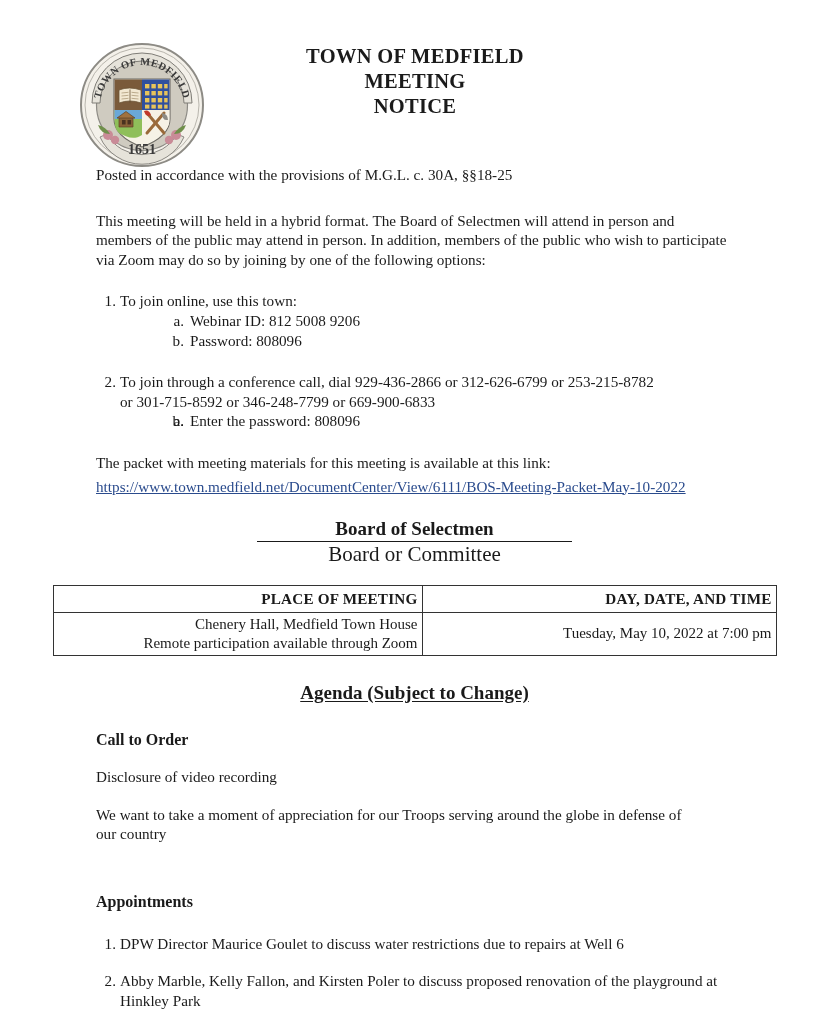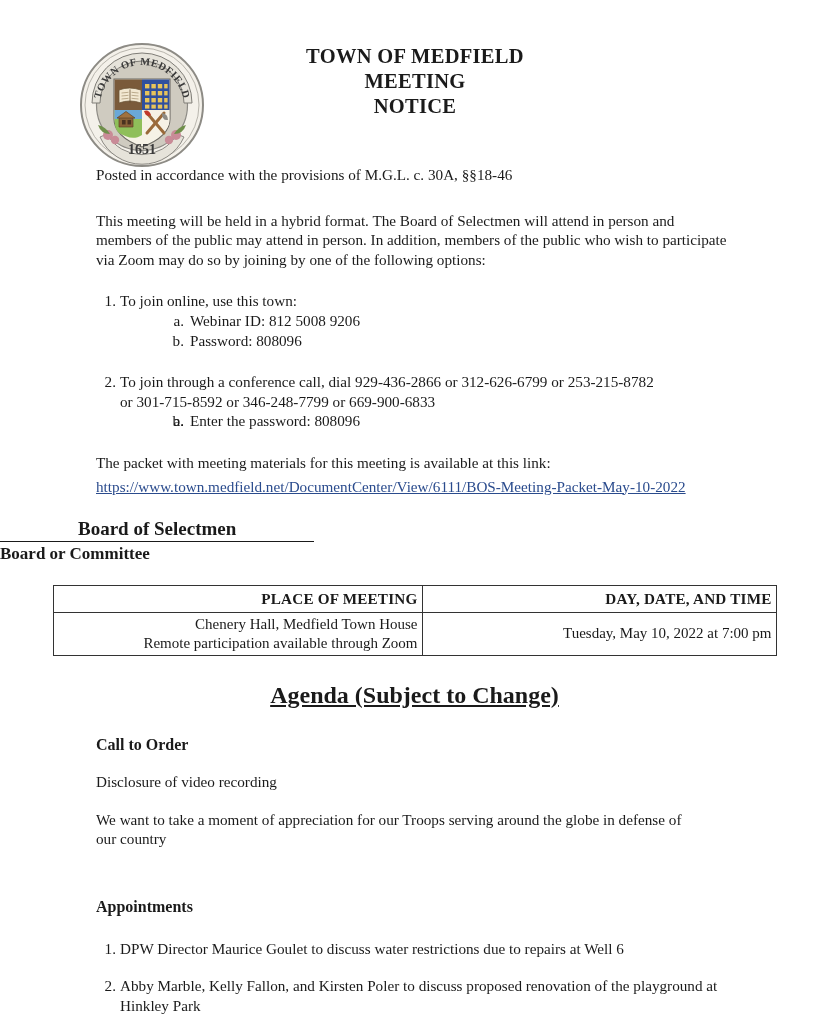--- a/index.html
+++ b/index.html
@@ -107,32 +107,33 @@
     position: absolute;
     left: -24px;
     top: 0;
     width: 18px;
     text-align: right;
   }
 
   
   .board-block {
     margin-top: 22px;
+    text-align: center;
   }
   .board-name {
     display: inline-block;
     font-weight: bold;
     font-size: 19px;
     line-height: 22px;
     border-bottom: 1.4px solid #1a1a1a;
     padding: 0 78px 1px 78px;
   }
   .board-sub {
-    font-weight: bold;
-    font-size: 17px;
+    font-weight: normal;
+    font-size: 21px;
     line-height: 20px;
     margin-top: 2px;
   }
 
   
   .meet-table {
     margin: 21px auto 0 auto;
     width: 705px;
     border-collapse: collapse;
     table-layout: fixed;
@@ -158,21 +159,21 @@
   .col-day   { width: 345px; }
   .cell-lines span { display: block; }
 
   
   .agenda-title {
     text-align: center;
     margin-top: 26px;
   }
   .agenda-title span {
     font-weight: bold;
-    font-size: 24px;
+    font-size: 19px;
     text-decoration: underline;
     text-underline-offset: 2px;
   }
   .bold-head {
     margin: 0 96px;
     font-weight: bold;
     font-size: 16px;
     line-height: 19.6px;
   }
 </style>
@@ -273,21 +274,21 @@
 
     <div class="doc-title">
       <div>TOWN OF MEDFIELD</div>
       <div>MEETING</div>
       <div>NOTICE</div>
     </div>
   </div>
 
   <div class="body-wrap">
 
-    <div class="para">Posted in accordance with the provisions of M.G.L. c. 30A, §§18-46</div>
+    <div class="para">Posted in accordance with the provisions of M.G.L. c. 30A, §§18-25</div>
 
     <div class="sp-26"></div>
 
     <div class="para">This meeting will be held in a hybrid format. The Board of Selectmen will attend in person and members of the public may attend in person. In addition, members of the public who wish to participate via Zoom may do so by joining by one of the following options:</div>
 
     <div class="sp-22"></div>
 
     <div class="num-item">
       <span class="marker">1.</span>
       <span>To join online, use this town:</span>

